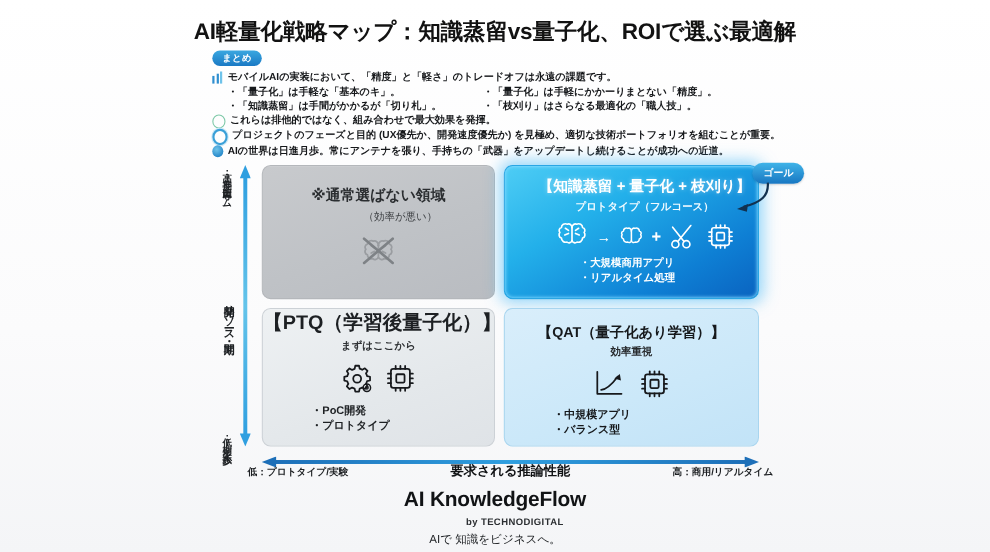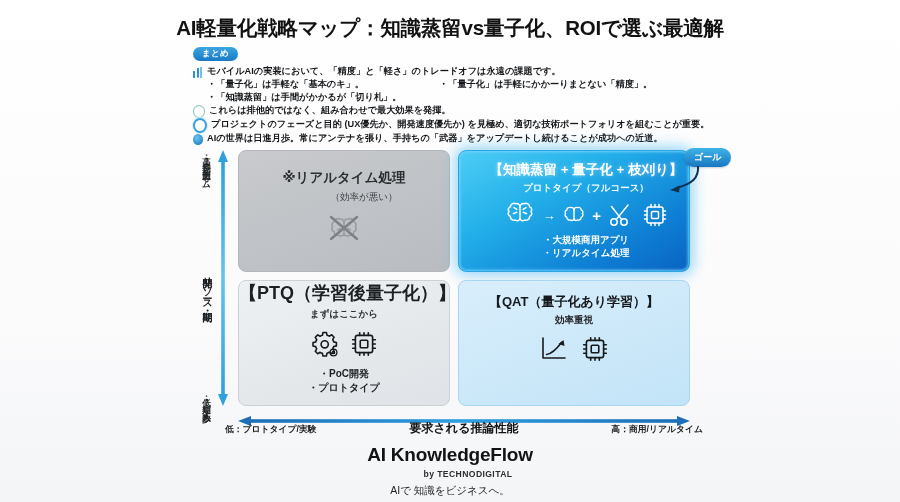--- a/index.html
+++ b/index.html
@@ -49,21 +49,21 @@
   }
   .summary-lines {
     margin-top: 4px;
     font-size: 9.2px;
     color: #16181b;
     line-height: 1.42;
     font-weight: bold;
   }
   .sline {
     display: flex;
-    align-items: center;
+    align-items: flex-start;
     gap: 4px;
     white-space: nowrap;
   }
   .sline .ico {
     flex: 0 0 auto;
     width: 10px; height: 11px;
     display: inline-block;
     position: relative;
     top: 1px;
   }
@@ -132,23 +132,23 @@
   .q-title {
     text-align: center;
     font-weight: bold;
     white-space: nowrap;
   }
   .q-sub {
     text-align: center;
     white-space: nowrap;
   }
   .q-bullets {
-    text-align: center;
     white-space: nowrap;
     line-height: 1.35;
+    margin-left: 44px;
   }
 
   
   .q-tl .q-title { margin-top: 18px; font-size: 13.5px; color: #2b2e31; }
   .q-tl .q-sub   { margin-top: 4px; font-size: 9.5px; color: #3a3d40; padding-left: 40px; }
   .q-tl .icon-row{ margin-top: 10px; text-align: center; }
 
   
   .q-tr .q-title { margin-top: 10px; font-size: 13.5px; color: #ffffff;
                    text-shadow: 0 0 5px rgba(255,255,255,0.45); }
@@ -269,20 +269,21 @@
         <span>モバイルAIの実装において、「精度」と「軽さ」のトレードオフは永遠の課題です。</span>
       </div>
 
       <div class="sub-row">
         <span class="col1">・「量子化」は手軽な「基本のキ」。</span>
         <span class="col2">・「量子化」は手軽にかかーりまとない「精度」。</span>
       </div>
 
       <div class="sub-row">
         <span class="col1">・「知識蒸留」は手間がかかるが「切り札」。</span>
+        <span class="col2">・「枝刈り」はさらなる最適化の「職人技」。</span>
       </div>
 
       <div class="sline">
         <span class="ico ic-atom"></span>
         <span>これらは排他的ではなく、組み合わせで最大効果を発揮。</span>
       </div>
 
       <div class="sline">
         <span class="ico ic-gear"></span>
         <span>プロジェクトのフェーズと目的 (UX優先か、開発速度優先か) を見極め、適切な技術ポートフォリオを組むことが重要。</span>
@@ -312,21 +313,21 @@
       </defs>
       <rect x="3.2" y="10" width="3.6" height="236" fill="url(#gy)"></rect>
       <polygon points="5,0 10,12 0,12" fill="#2f9fe0"></polygon>
       <polygon points="5,256 10,244 0,244" fill="#2f9fe0"></polygon>
     </svg>
   </div>
 
   <div class="matrix">
 
     <div class="quad q-tl">
-      <div class="q-title">※リアルタイム処理</div>
+      <div class="q-title">※通常選ばない領域</div>
       <div class="q-sub">（効率が悪い）</div>
       <div class="icon-row">
         <svg width="40" height="36" viewBox="0 0 40 36">
           <g fill="none" stroke="#9a9da1" stroke-width="1.6" stroke-linecap="round" stroke-linejoin="round">
             <path d="M20 9 C20 6 17.5 4.5 15.5 5.2 C13 3.8 10 5.5 10 8 C8 8.6 7.2 11 8.6 12.6 C7.2 14.2 7.8 17 10 17.6 C10 20.4 12.6 22 15 21.2 C16.6 22.6 19 21.8 20 20"></path>
             <path d="M20 9 C20 6 22.5 4.5 24.5 5.2 C27 3.8 30 5.5 30 8 C32 8.6 32.8 11 31.4 12.6 C32.8 14.2 32.2 17 30 17.6 C30 20.4 27.4 22 25 21.2 C23.4 22.6 21 21.8 20 20"></path>
             <path d="M20 9 L20 20"></path>
             <path d="M13.5 9.5 L16.5 11.5 M13.5 16 L16.5 14.5"></path>
             <path d="M26.5 9.5 L23.5 11.5 M26.5 16 L23.5 14.5"></path>
           </g>
@@ -455,20 +456,24 @@
               <line x1="17" y1="21" x2="17" y2="23.5"></line>
             <line x1="2.5" y1="9" x2="5" y2="9"></line>
               <line x1="2.5" y1="13" x2="5" y2="13"></line>
               <line x1="2.5" y1="17" x2="5" y2="17"></line>
             <line x1="21" y1="9" x2="23.5" y2="9"></line>
               <line x1="21" y1="13" x2="23.5" y2="13"></line>
               <line x1="21" y1="17" x2="23.5" y2="17"></line>
           </g>
         </svg>
       </div>
+      <div class="q-bullets">
+        <div>・中規模アプリ</div>
+        <div>・バランス型</div>
+      </div>
     </div>
   </div>
 
   <div class="goal">ゴール</div>
   <svg class="goal-arrow" viewBox="0 0 40 36">
     <path d="M36 6 C37 18 30 24 14 28" fill="none" stroke="#12314f" stroke-width="2"></path>
     <polygon points="8,30 18,25.5 17,32.5" fill="#12314f"></polygon>
   </svg>
 
   <div class="x-axis">

